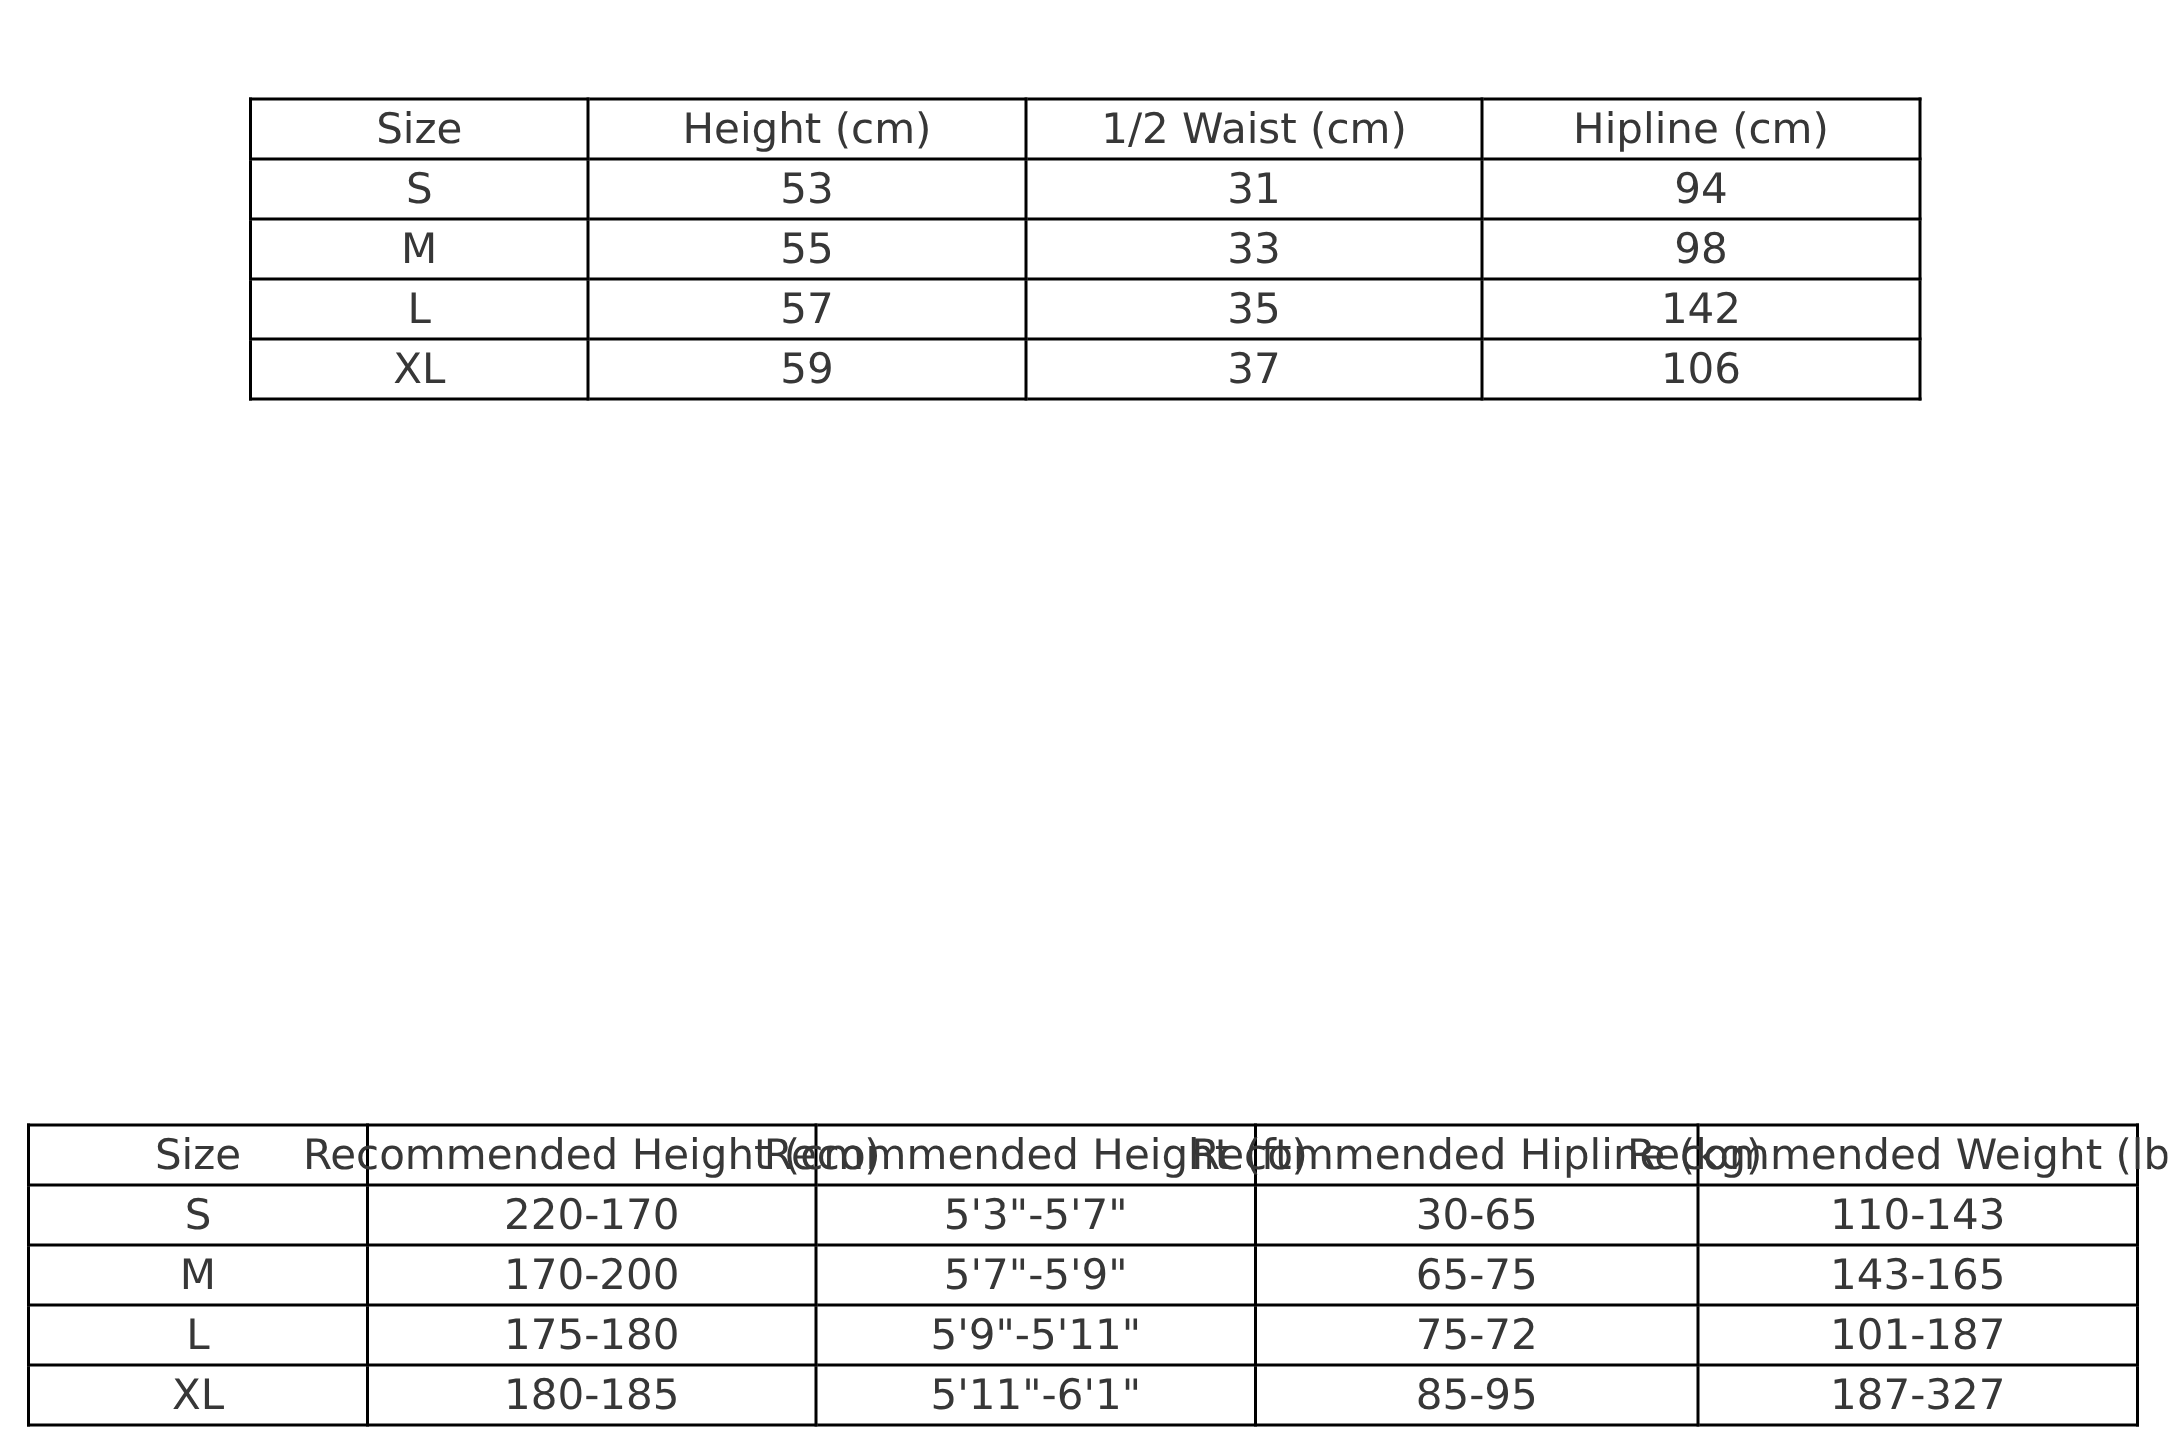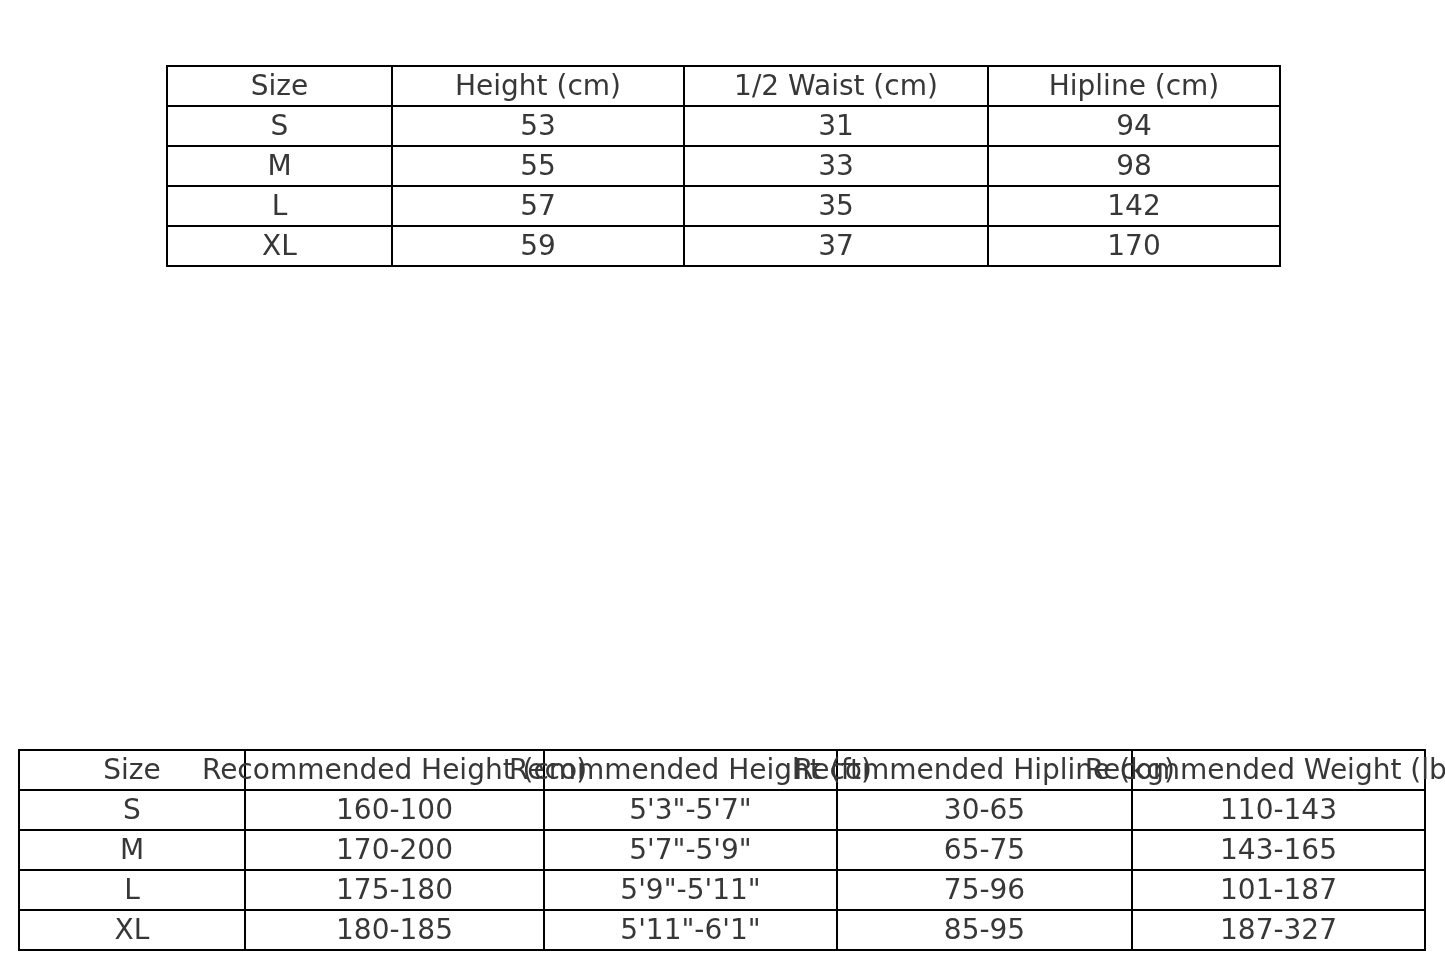--- a/index.html
+++ b/index.html
@@ -82,21 +82,21 @@
     <tr>
       <td>L</td>
       <td>57</td>
       <td>35</td>
       <td>142</td>
     </tr>
     <tr>
       <td>XL</td>
       <td>59</td>
       <td>37</td>
-      <td>170</td>
+      <td>106</td>
     </tr>
   </tbody>
 </table>
 
 <table class="size-tbl" id="body-table">
   <colgroup>
     <col style="width:226px">
       <col style="width:299px">
       <col style="width:293px">
       <col style="width:295px">
@@ -117,37 +117,37 @@
           <span class="ovf">Recommended Hipline (kg)</span>
         </th>
       <th>
           <span class="ovf">Recommended Weight (lbs)</span>
         </th>
     </tr>
   </thead>
   <tbody>
     <tr>
       <td>S</td>
-      <td>160-100</td>
+      <td>220-170</td>
       <td>5'3"-5'7"</td>
       <td>30-65</td>
       <td>110-143</td>
     </tr>
     <tr>
       <td>M</td>
       <td>170-200</td>
       <td>5'7"-5'9"</td>
       <td>65-75</td>
       <td>143-165</td>
     </tr>
     <tr>
       <td>L</td>
       <td>175-180</td>
       <td>5'9"-5'11"</td>
-      <td>75-96</td>
+      <td>75-72</td>
       <td>101-187</td>
     </tr>
     <tr>
       <td>XL</td>
       <td>180-185</td>
       <td>5'11"-6'1"</td>
       <td>85-95</td>
       <td>187-327</td>
     </tr>
   </tbody>

